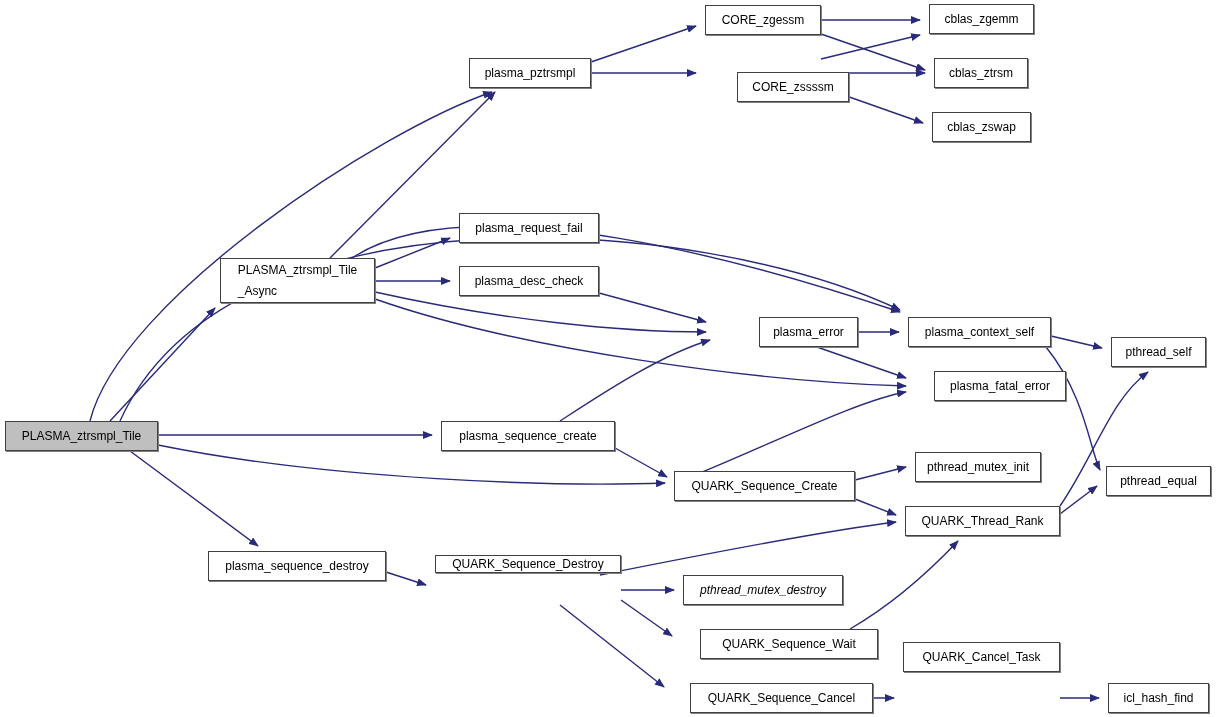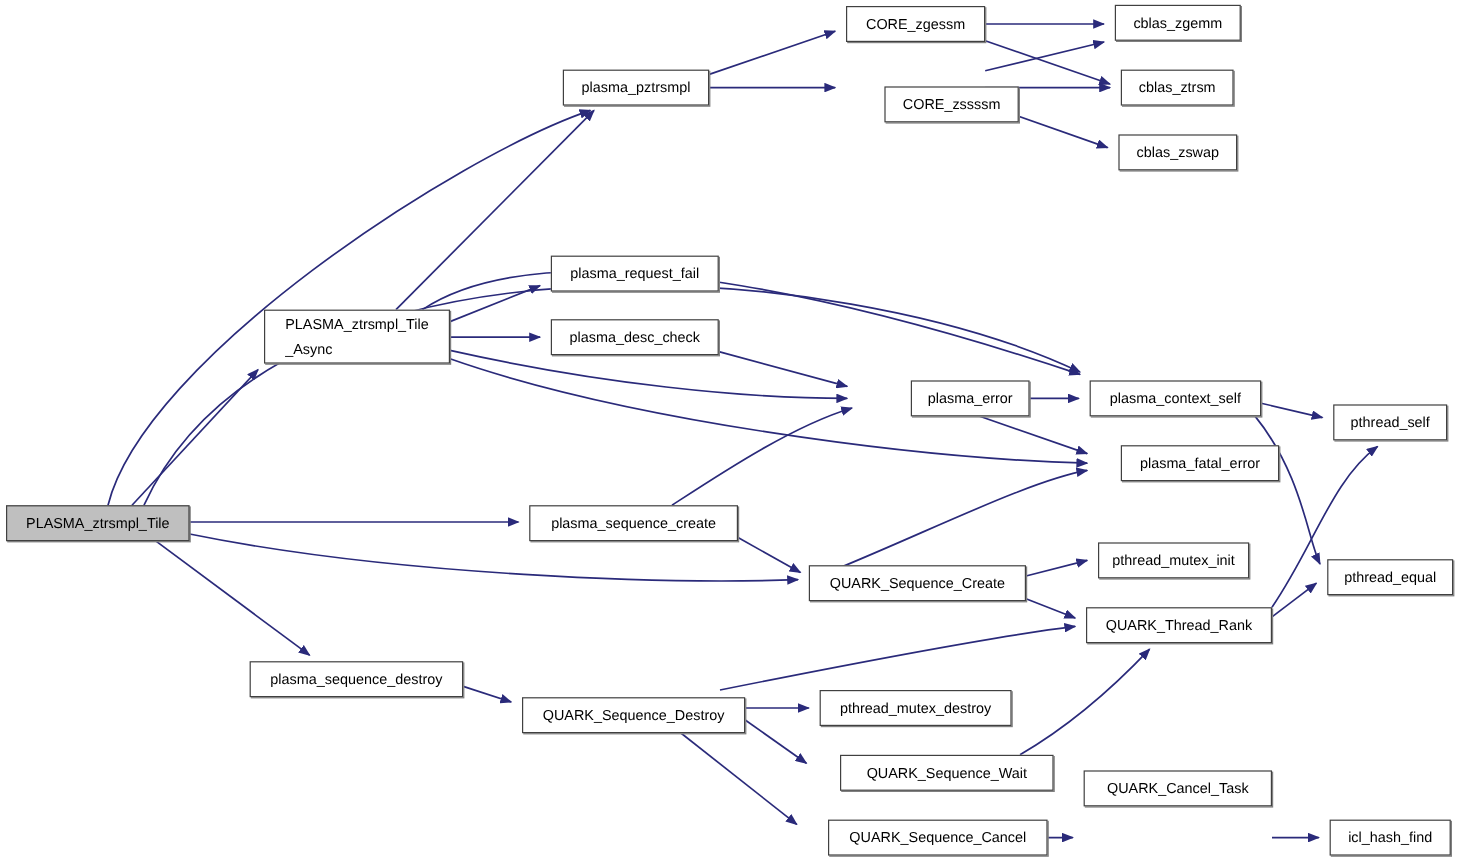--- a/index.html
+++ b/index.html
@@ -96,20 +96,20 @@
       <div class="node" style="left: 908px; top: 317px; width: 143px; height: 30px;">plasma_context_self</div>
       <div class="node" style="left: 1111px; top: 337px; width: 95px; height: 30px;">pthread_self</div>
       <div class="node" style="left: 915px; top: 371px; width: 132px; height: 30px; margin-left: 19px;">plasma_fatal_error</div>
       <div class="node highlight" style="left: 5px; top: 421px; width: 153px; height: 30px;">PLASMA_ztrsmpl_Tile</div>
       <div class="node" style="left: 441px; top: 421px; width: 174px; height: 30px;">plasma_sequence_create</div>
       <div class="node" style="left: 915px; top: 452px; width: 126px; height: 30px;">pthread_mutex_init</div>
       <div class="node" style="left: 1106px; top: 466px; width: 105px; height: 30px;">pthread_equal</div>
       <div class="node" style="left: 674px; top: 471px; width: 181px; height: 30px;">QUARK_Sequence_Create</div>
       <div class="node" style="left: 905px; top: 506px; width: 155px; height: 30px;">QUARK_Thread_Rank</div>
       <div class="node" style="left: 208px; top: 551px; width: 178px; height: 30px;">plasma_sequence_destroy</div>
-      <div class="node" style="left: 435px; top: 581px; width: 186px; height: 30px;">QUARK_Sequence_Destroy</div>
-      <div class="node" style="left: 683px; top: 575px; width: 160px; height: 30px;">pthread_mutex_destroy</div>
+      <div class="node" style="left: 435px; top: 555px; width: 186px; height: 18px;">QUARK_Sequence_Destroy</div>
+      <div class="node" style="left: 683px; top: 575px; width: 160px; height: 30px; font-style: italic;">pthread_mutex_destroy</div>
       <div class="node" style="left: 680px; top: 629px; width: 178px; height: 30px; margin-left: 20px;">QUARK_Sequence_Wait</div>
       <div class="node" style="left: 672px; top: 683px; width: 183px; height: 30px; margin-left: 18px;">QUARK_Sequence_Cancel</div>
       <div class="node" style="left: 903px; top: 642px; width: 157px; height: 30px;">QUARK_Cancel_Task</div>
       <div class="node" style="left: 1108px; top: 683px; width: 101px; height: 30px;">icl_hash_find</div>
     </div>
 </div>
 
 </body></html>

